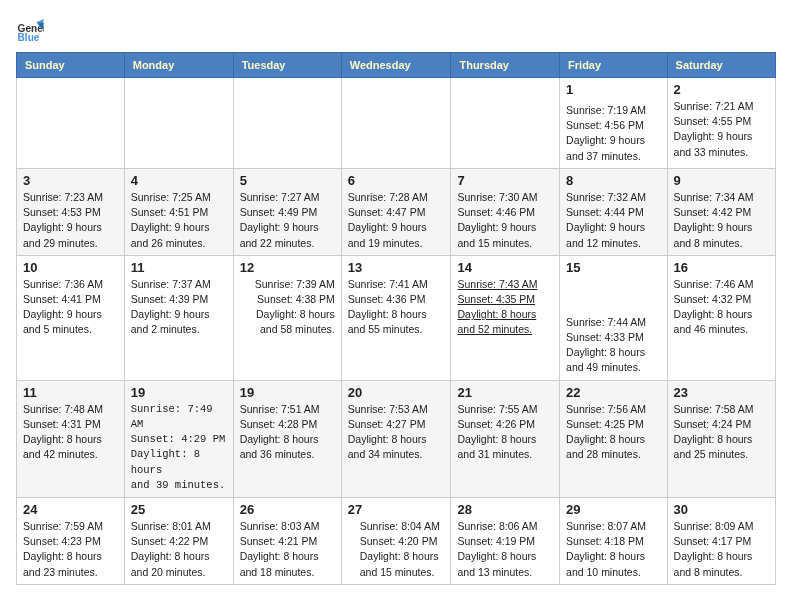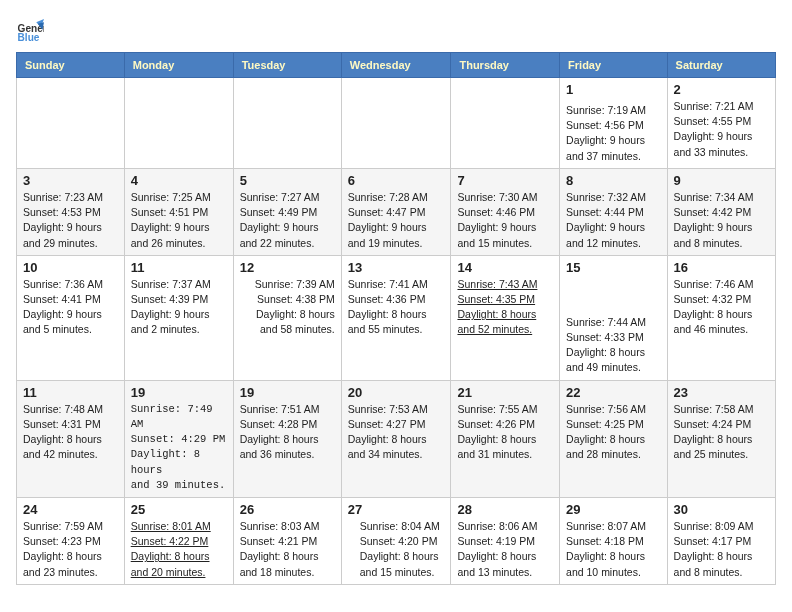--- a/index.html
+++ b/index.html
@@ -292,21 +292,21 @@
       <tr>
         <td>
           <span class="day-number">24</span>
           <div class="day-info" style="white-space: pre-line;">Sunrise: 7:59 AM
 Sunset: 4:23 PM
 Daylight: 8 hours
 and 23 minutes.</div>
         </td>
         <td>
           <span class="day-number">25</span>
-          <div class="day-info" style="white-space: pre-line; text-decoration: underline;">Sunrise: 8:01 AM
+          <div class="day-info" style="white-space: pre-line;">Sunrise: 8:01 AM
 Sunset: 4:22 PM
 Daylight: 8 hours
 and 20 minutes.</div>
         </td>
         <td>
           <span class="day-number">26</span>
           <div class="day-info" style="white-space: pre-line;">Sunrise: 8:03 AM
 Sunset: 4:21 PM
 Daylight: 8 hours
 and 18 minutes.</div>

